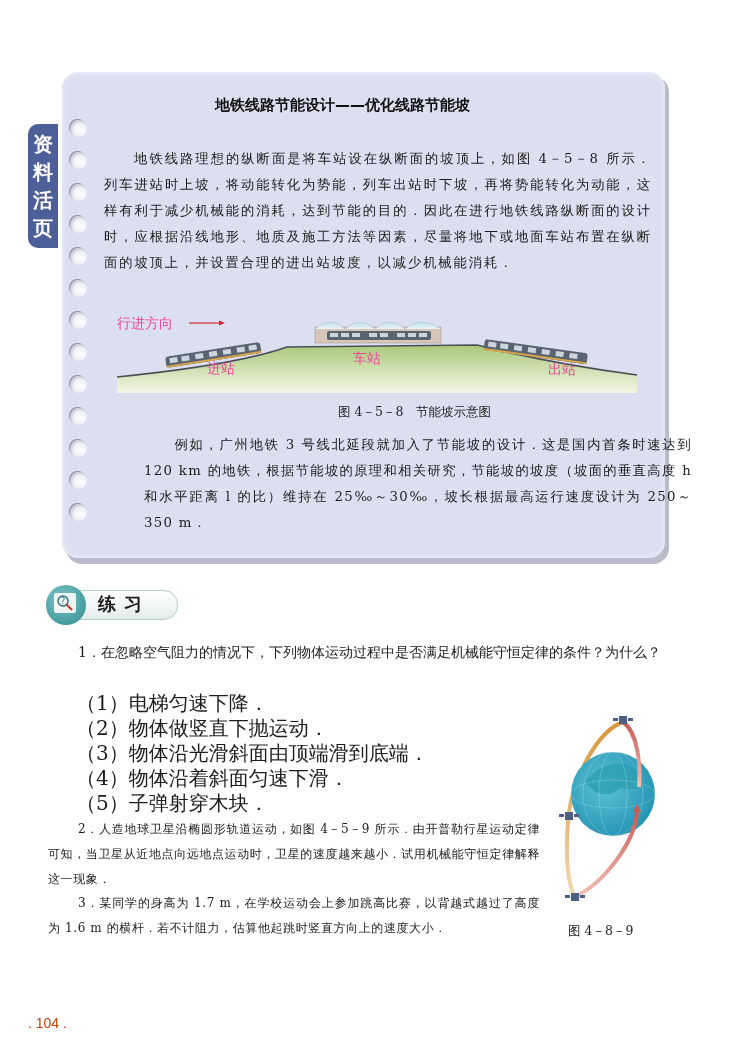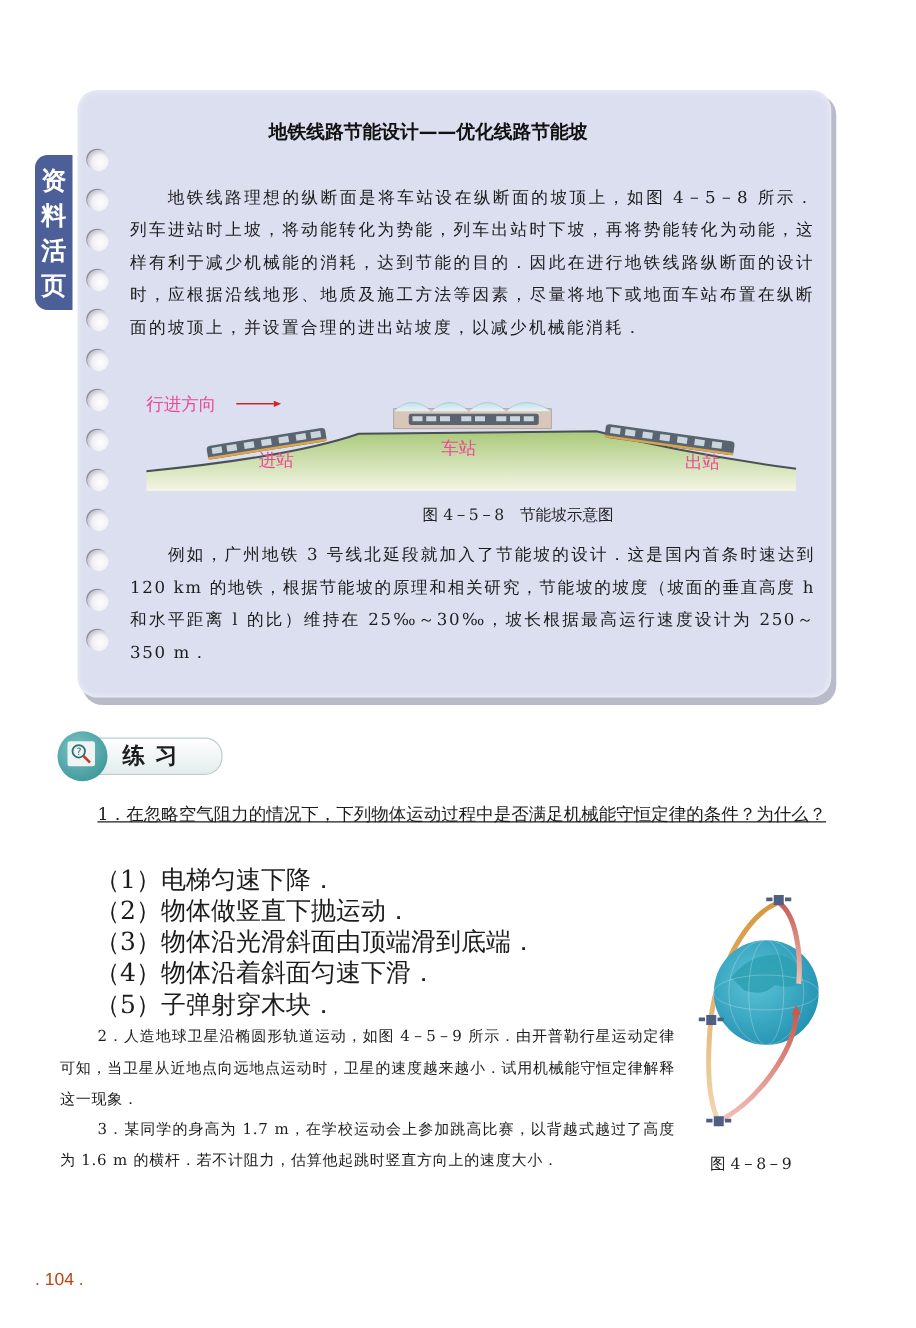--- a/index.html
+++ b/index.html
@@ -20,21 +20,21 @@
   .rings { position: absolute; left: 70px; top: 120px; width: 22px; }
   .ring { position: absolute; left: 0; width: 17px; height: 17px; border-radius: 50%;
           background: radial-gradient(circle at 60% 60%, #ffffff 0%, #f0f0f5 45%, #b9bbc6 80%, #9ea0ab 100%);
           box-shadow: -1px -1px 0 #8d8f99; }
 
   .box-title { position: absolute; left: 62px; width: 561px; top: 96px; text-align: center;
                font-family: "DejaVu Sans", sans-serif; font-weight: bold; font-size: 15px; color: #111; }
   .para { position: absolute; left: 104px; width: 548px; font-size: 13.3px;
           line-height: 26px; letter-spacing: 1.9px; text-align: justify; color: #1c1c1c; }
   .para.p1 { top: 146px; }
-  .para.p2 { top: 432px; letter-spacing: 1.3px; }
+  .para.p2 { top: 432px; letter-spacing: 1.3px; margin-left: 40px; }
   .indent { display: inline-block; width: 30px; }
 
   
   .fig1 { position: absolute; left: 117px; top: 313px; width: 520px; height: 80px; }
   .fig1-caption { position: absolute; left: 62px; width: 705px; top: 404px; text-align: center;
                   font-size: 12.5px; color: #222; }
   .fig-label { position: absolute; font-size: 14px; color: #ec4899; }
 
   
   .ex-header { position: absolute; left: 46px; top: 585px; height: 40px; width: 130px; }
@@ -43,21 +43,21 @@
              border: 1px solid #b8cfd0; }
   .ex-circle { position: absolute; left: 0; top: 0; width: 40px; height: 40px; border-radius: 50%;
                background: radial-gradient(circle at 40% 35%, #7cc3c4, #2f8d90); }
   .ex-icon { position: absolute; left: 8px; top: 8px; width: 22px; height: 20px; background: #eef4f2;
              border-radius: 2px; }
   .ex-label { position: absolute; left: 52px; top: 7px; font-family: "DejaVu Sans", sans-serif;
               font-weight: bold; font-size: 18px; letter-spacing: 8px; color: #1c1c1c; }
 
   
   .ex-text { position: absolute; left: 48px; width: 636px; font-size: 14px; line-height: 25px;
-             color: #1c1c1c; text-decoration: underline; }
+             color: #1c1c1c; }
   .q1 { top: 640px; }
   .sub { position: absolute; left: 76px; font-size: 20px; line-height: 25px; color: #1c1c1c; }
   .q23 { position: absolute; left: 48px; width: 492px; font-size: 12px; line-height: 25px;
          color: #1c1c1c; text-align: justify; letter-spacing: 0.6px; }
   .q2 { top: 817px; }
   .q3 { top: 891px; }
 
   .fig2 { position: absolute; left: 555px; top: 712px; width: 110px; height: 200px; }
   .fig2-caption { position: absolute; left: 568px; top: 923px; font-size: 12.5px; color: #222; }
 

